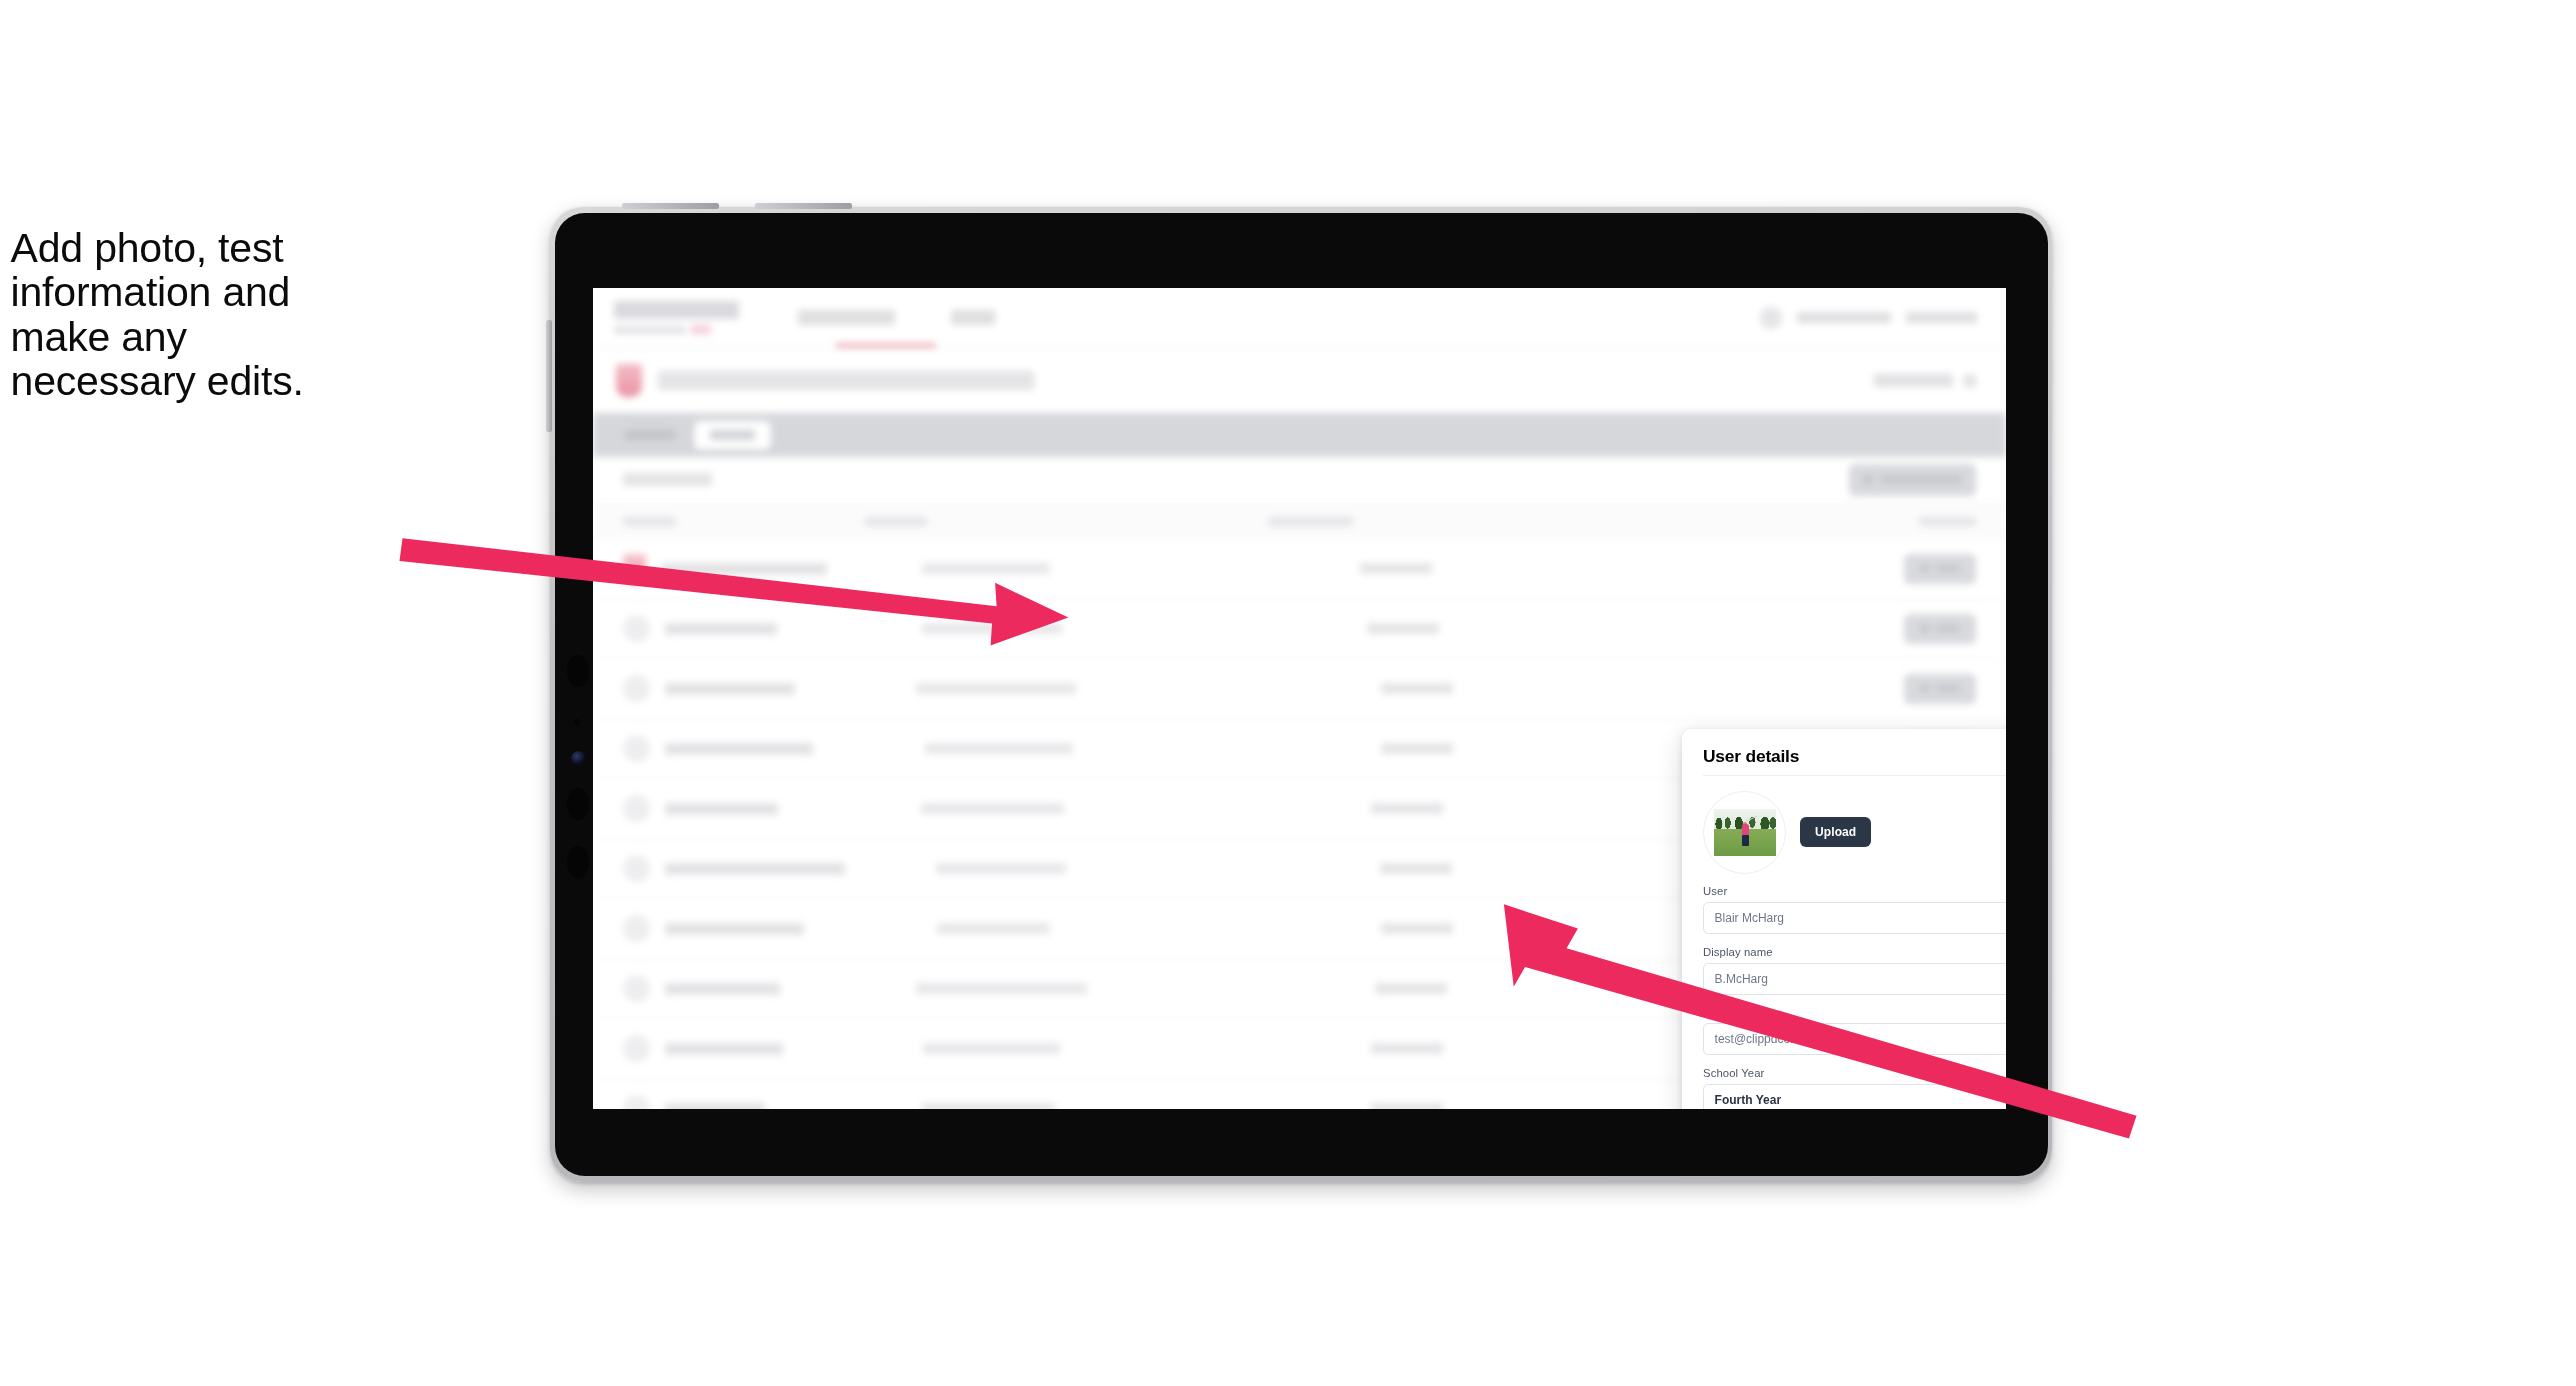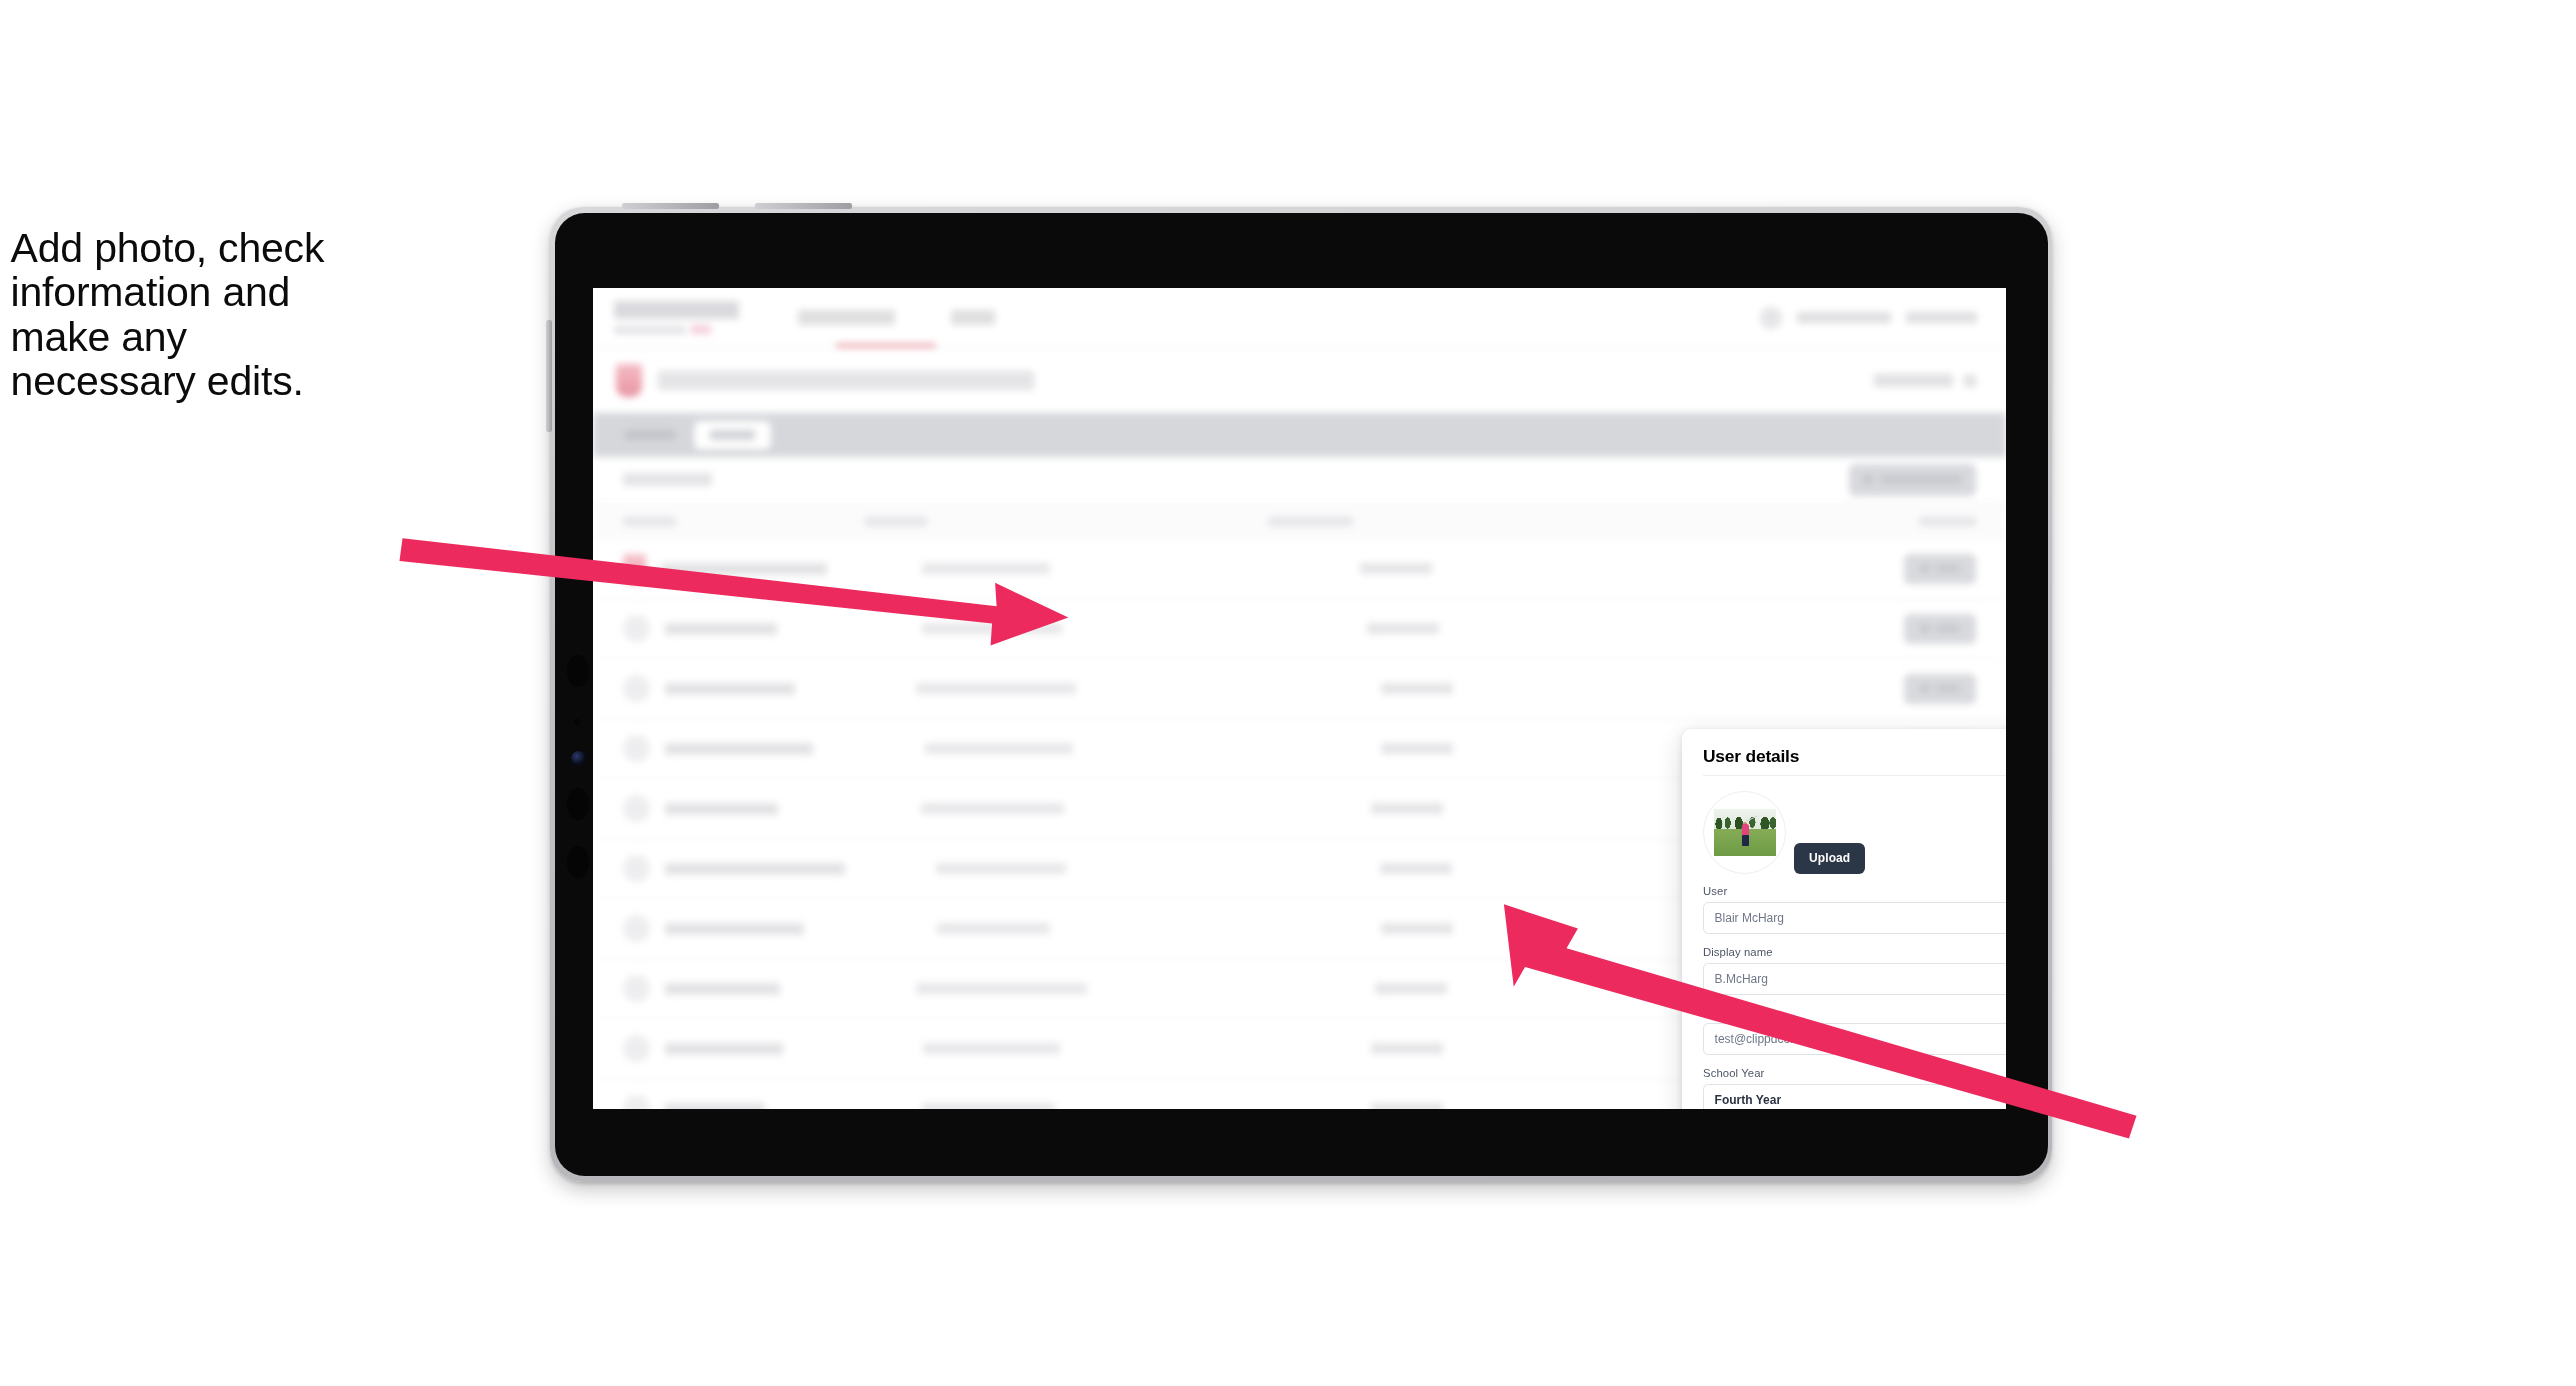--- a/index.html
+++ b/index.html
@@ -162,21 +162,21 @@
     width: 415px; height: 498px;
     background: #ffffff;
     border-radius: 9px;
     box-shadow: 0 9px 26px rgba(16,22,36,0.16), 0 1.5px 6px rgba(16,22,36,0.10);
     padding: 16.6px 21px 15px 21px;
   }
   .modal-head { display:flex; align-items:flex-start; justify-content:space-between; }
   .modal-title { font-size: 17.4px; font-weight: 700; color:#000000; letter-spacing:-0.2px; }
   .modal-rule { margin-top: 8.3px; height: 0.8px; background:#eceef1; }
 
-  .photo-row { display:flex; align-items:flex-end; margin-top: 15px; gap: 8px; }
+  .photo-row { display:flex; align-items:center; margin-top: 15px; gap: 14px; }
   .photo-circle {
     width: 83px; height: 83px; border-radius: 50%;
     border: 0.8px solid #eceef1; overflow:hidden;
     display:flex; align-items:center; justify-content:center; background:#fff;
   }
   .photo-img { width: 62px; height: 47px; position:relative; overflow:hidden; background:#79a14a; }
   .pi-sky { position:absolute; left:0; top:0; width:100%; height:47%; background: linear-gradient(180deg,#eef3ee,#dde7da); }
   .pi-trees { position:absolute; left:0; top:6%; width:100%; height:44%;
     background:
       radial-gradient(ellipse 8% 44% at 8% 60%, #2e5524 0 70%, transparent 72%),
@@ -451,21 +451,21 @@
 
   <svg class="arrow-svg" viewBox="0 0 3412 1836">
     <g>
       <path d="M533 713 L1320 803 L1318 772 L1415 818 L1312 855 L1314 826 L529 743 Z" fill="#ED2A5E"></path>
     </g>
     <g>
       <path d="M2830 1478 L2075 1256 L2090 1230 L1992 1198 L2005 1307 L2020 1281 L2820 1508 Z" fill="#ED2A5E"></path>
     </g>
   </svg>
 
-  <div class="annot annot-left">Add photo, check
+  <div class="annot annot-left">Add photo, test
 information and
 make any
 necessary edits.</div>
 
   <div class="annot annot-right">
   </div>
 
 </div>
 
 

